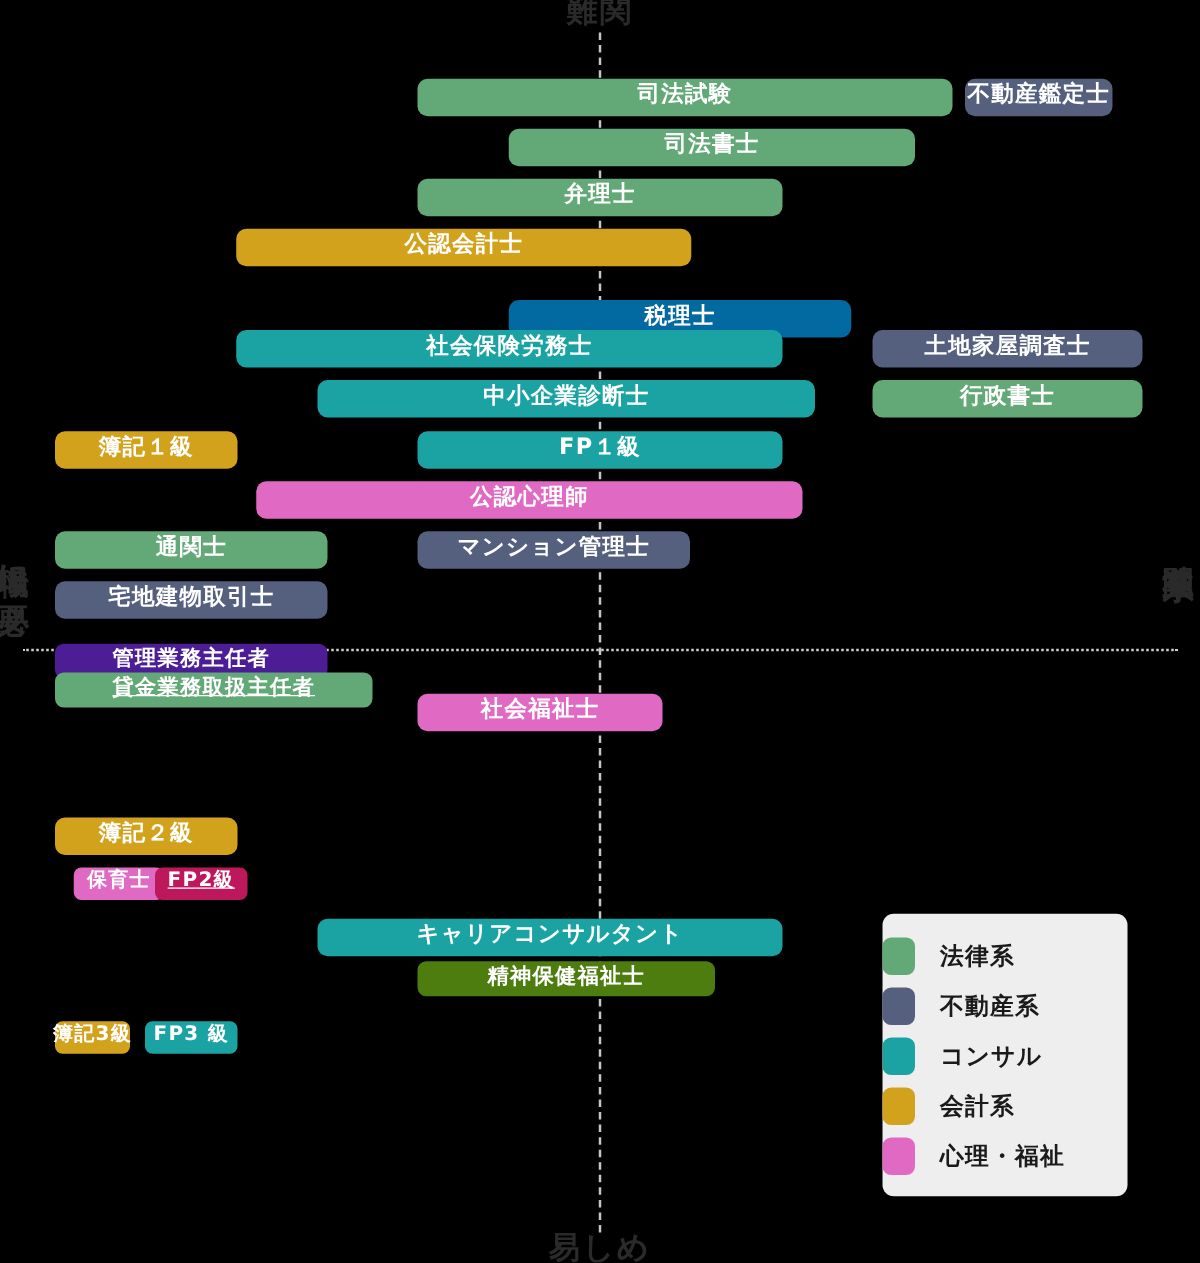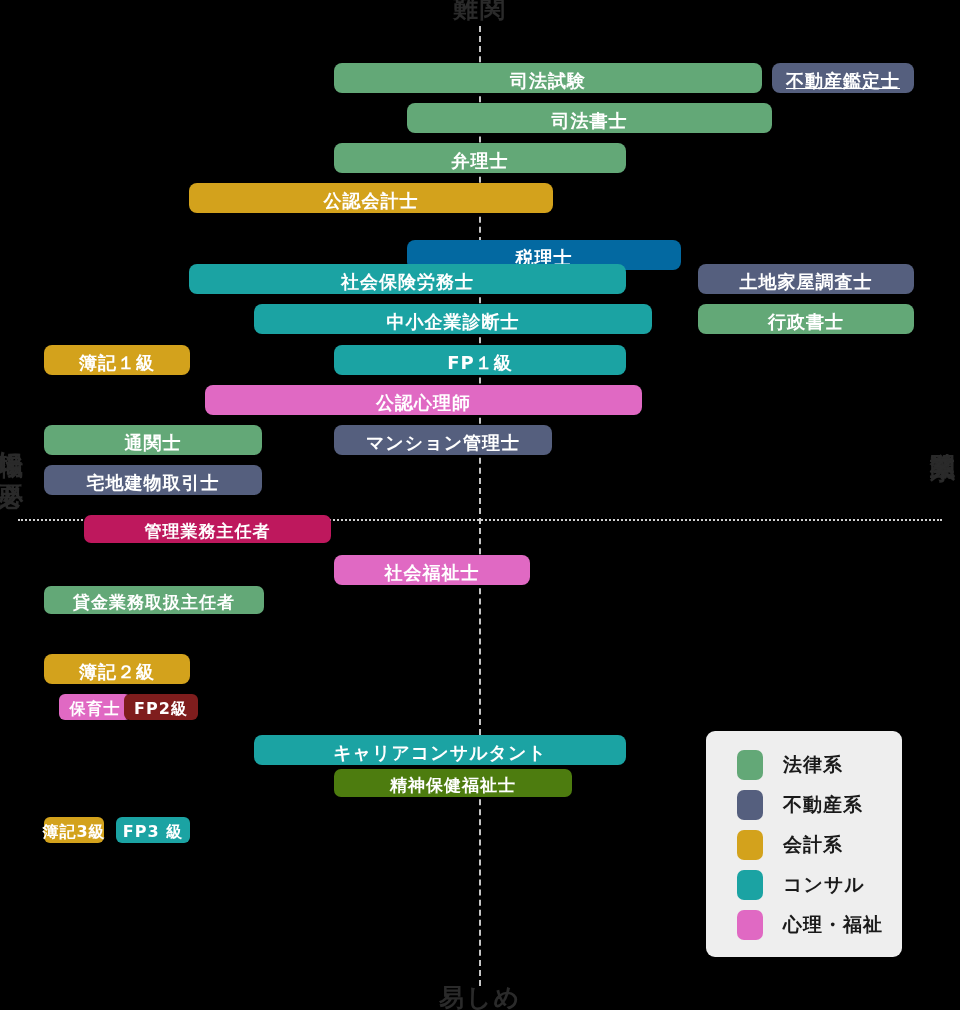--- a/index.html
+++ b/index.html
@@ -30,35 +30,35 @@
     position:absolute;color:#2a2a2a;font-size:25px;font-weight:bold;
     writing-mode:vertical-rl;text-orientation:upright;letter-spacing:1px;
     line-height:1;
   }
   .axis-left{left:-2px;top:432px;}
   .axis-right{left:930px;top:432px;}
 
   
   .bar{
     position:absolute;height:30px;border-radius:8px;
-    display:flex;align-items:flex-end;justify-content:center;
+    display:flex;align-items:flex-start;justify-content:center;
     color:#fff;font-size:18px;font-weight:bold;letter-spacing:1px;
     box-sizing:border-box;white-space:nowrap;
   }
   .bar.sm{height:28px;font-size:17px;border-radius:7px;}
   .bar.xs{height:26px;font-size:16px;border-radius:6px;}
 
   
   .legend{
     position:absolute;left:706px;top:731px;width:196px;height:226px;
     background:#eeeeee;border-radius:9px;
     padding:14px 0 0 0;box-sizing:border-box;
   }
   .legend-row{
-    display:flex;align-items:center;height:40px;padding-left:20px;margin-left:11px;
+    display:flex;align-items:center;height:40px;
   }
   .legend-swatch{
     width:26px;height:30px;border-radius:7px;flex:none;
   }
   .legend-label{
     margin-left:20px;color:#1a1a1a;font-size:19px;font-weight:bold;
     letter-spacing:1px;white-space:nowrap;
   }
 </style>
 </head>
@@ -71,24 +71,24 @@
 
   <div class="axis-top">難関</div>
   <div class="axis-bottom">易しめ</div>
   <div class="axis-left">職場に必要</div>
   <div class="axis-right">独立開業系</div>
 
   <div id="bars-layer">
       <div class="bar" style="left: 334px; top: 63px; width: 428px; background: rgb(99, 168, 119);">
         <span>司法試験</span>
       </div>
-      <div class="bar" style="left: 772px; top: 63px; width: 142px; background: rgb(85, 95, 126); text-decoration: underline;">
+      <div class="bar" style="left: 772px; top: 63px; width: 118px; background: rgb(85, 95, 126);">
         <span>不動産鑑定士</span>
       </div>
-      <div class="bar" style="left: 407px; top: 103px; width: 365px; background: rgb(99, 168, 119);">
+      <div class="bar" style="left: 407px; top: 103px; width: 325px; background: rgb(99, 168, 119);">
         <span>司法書士</span>
       </div>
       <div class="bar" style="left: 334px; top: 143px; width: 292px; background: rgb(99, 168, 119);">
         <span>弁理士</span>
       </div>
       <div class="bar" style="left: 189px; top: 183px; width: 364px; background: rgb(211, 162, 28);">
         <span>公認会計士</span>
       </div>
       <div class="bar" style="left: 407px; top: 223px; width: 274px; background: #0369a1; margin-top: 17px;">
         <span>税理士</span>
@@ -116,36 +116,36 @@
       </div>
       <div class="bar" style="left: 44px; top: 425px; width: 218px; background: rgb(99, 168, 119);">
         <span>通関士</span>
       </div>
       <div class="bar" style="left: 334px; top: 425px; width: 218px; background: rgb(85, 95, 126);">
         <span>マンション管理士</span>
       </div>
       <div class="bar" style="left: 44px; top: 465px; width: 218px; background: rgb(85, 95, 126);">
         <span>宅地建物取引士</span>
       </div>
-      <div class="bar sm" style="left: 44px; top: 515px; width: 247px; background: #be185d; margin-left: 40px;">
+      <div class="bar sm" style="left: 44px; top: 515px; width: 218px; background: #4c1d95;">
         <span>管理業務主任者</span>
       </div>
-      <div class="bar sm" style="left: 44px; top: 586px; width: 220px; background: rgb(99, 168, 119);">
+      <div class="bar sm" style="left: 44px; top: 538px; width: 254px; background: rgb(99, 168, 119); text-decoration: underline;">
         <span>貸金業務取扱主任者</span>
       </div>
       <div class="bar" style="left: 334px; top: 555px; width: 196px; background: rgb(224, 105, 195);">
         <span>社会福祉士</span>
       </div>
       <div class="bar" style="left: 44px; top: 654px; width: 146px; background: rgb(211, 162, 28);">
         <span>簿記２級</span>
       </div>
       <div class="bar xs" style="left: 44px; top: 694px; width: 72px; background: rgb(224, 105, 195); margin-left: 15px;">
         <span>保育士</span>
       </div>
-      <div class="bar xs" style="left: 124px; top: 694px; width: 74px; background: #7f1d1d;">
+      <div class="bar xs" style="left: 124px; top: 694px; width: 74px; background: #be185d; text-decoration: underline;">
         <span>FP2級</span>
       </div>
       <div class="bar" style="left: 254px; top: 735px; width: 372px; background: rgb(27, 163, 163);">
         <span>キャリアコンサルタント</span>
       </div>
       <div class="bar sm" style="left: 334px; top: 769px; width: 238px; background: #4d7c0f;">
         <span>精神保健福祉士</span>
       </div>
       <div class="bar xs" style="left: 44px; top: 817px; width: 60px; background: rgb(211, 162, 28);">
         <span>簿記3級</span>
@@ -159,26 +159,26 @@
     <div id="legend-rows">
         <div class="legend-row">
           <div class="legend-swatch" style="background: rgb(99, 168, 119);"></div>
           <div class="legend-label">法律系</div>
         </div>
         <div class="legend-row">
           <div class="legend-swatch" style="background: rgb(85, 95, 126);"></div>
           <div class="legend-label">不動産系</div>
         </div>
         <div class="legend-row">
+          <div class="legend-swatch" style="background: rgb(27, 163, 163);"></div>
+          <div class="legend-label">コンサル</div>
+        </div>
+        <div class="legend-row">
           <div class="legend-swatch" style="background: rgb(211, 162, 28);"></div>
           <div class="legend-label">会計系</div>
-        </div>
-        <div class="legend-row">
-          <div class="legend-swatch" style="background: rgb(27, 163, 163);"></div>
-          <div class="legend-label">コンサル</div>
         </div>
         <div class="legend-row">
           <div class="legend-swatch" style="background: rgb(224, 105, 195);"></div>
           <div class="legend-label">心理・福祉</div>
         </div>
       </div>
   </div>
 
 </div>
 

